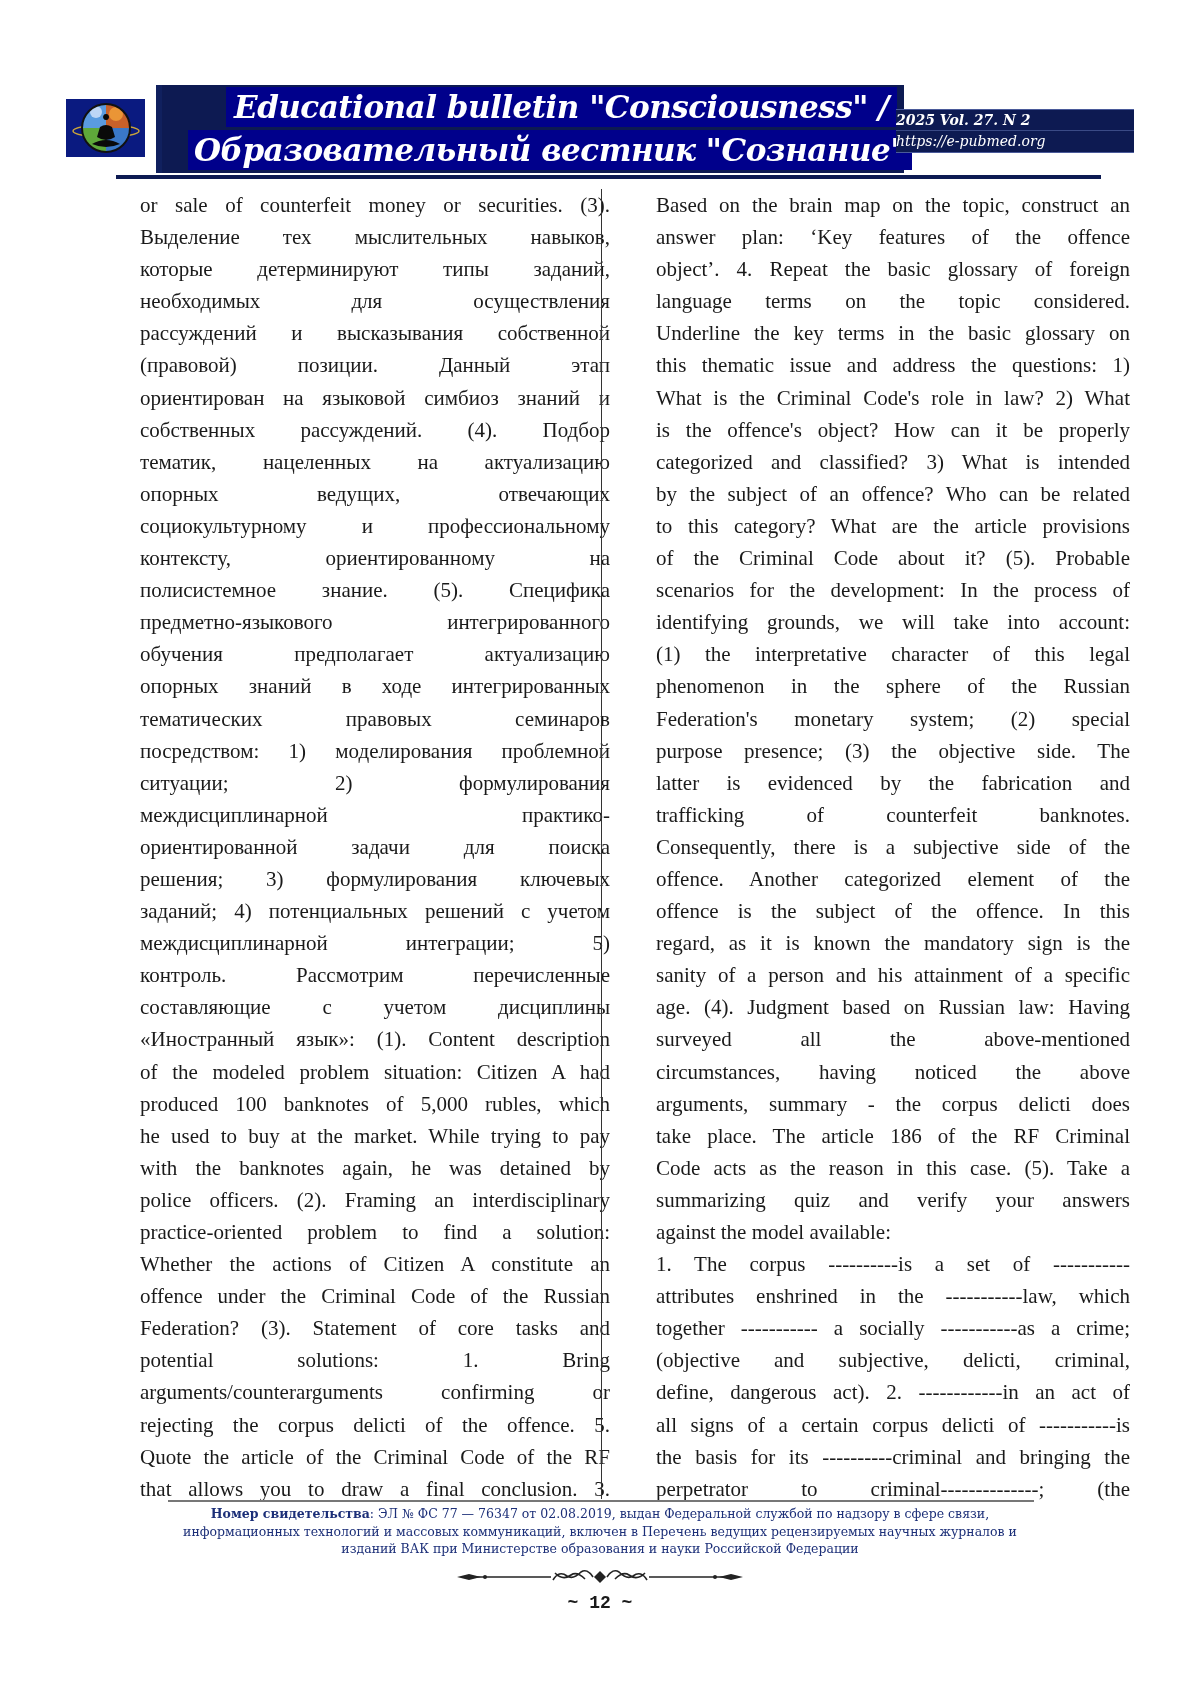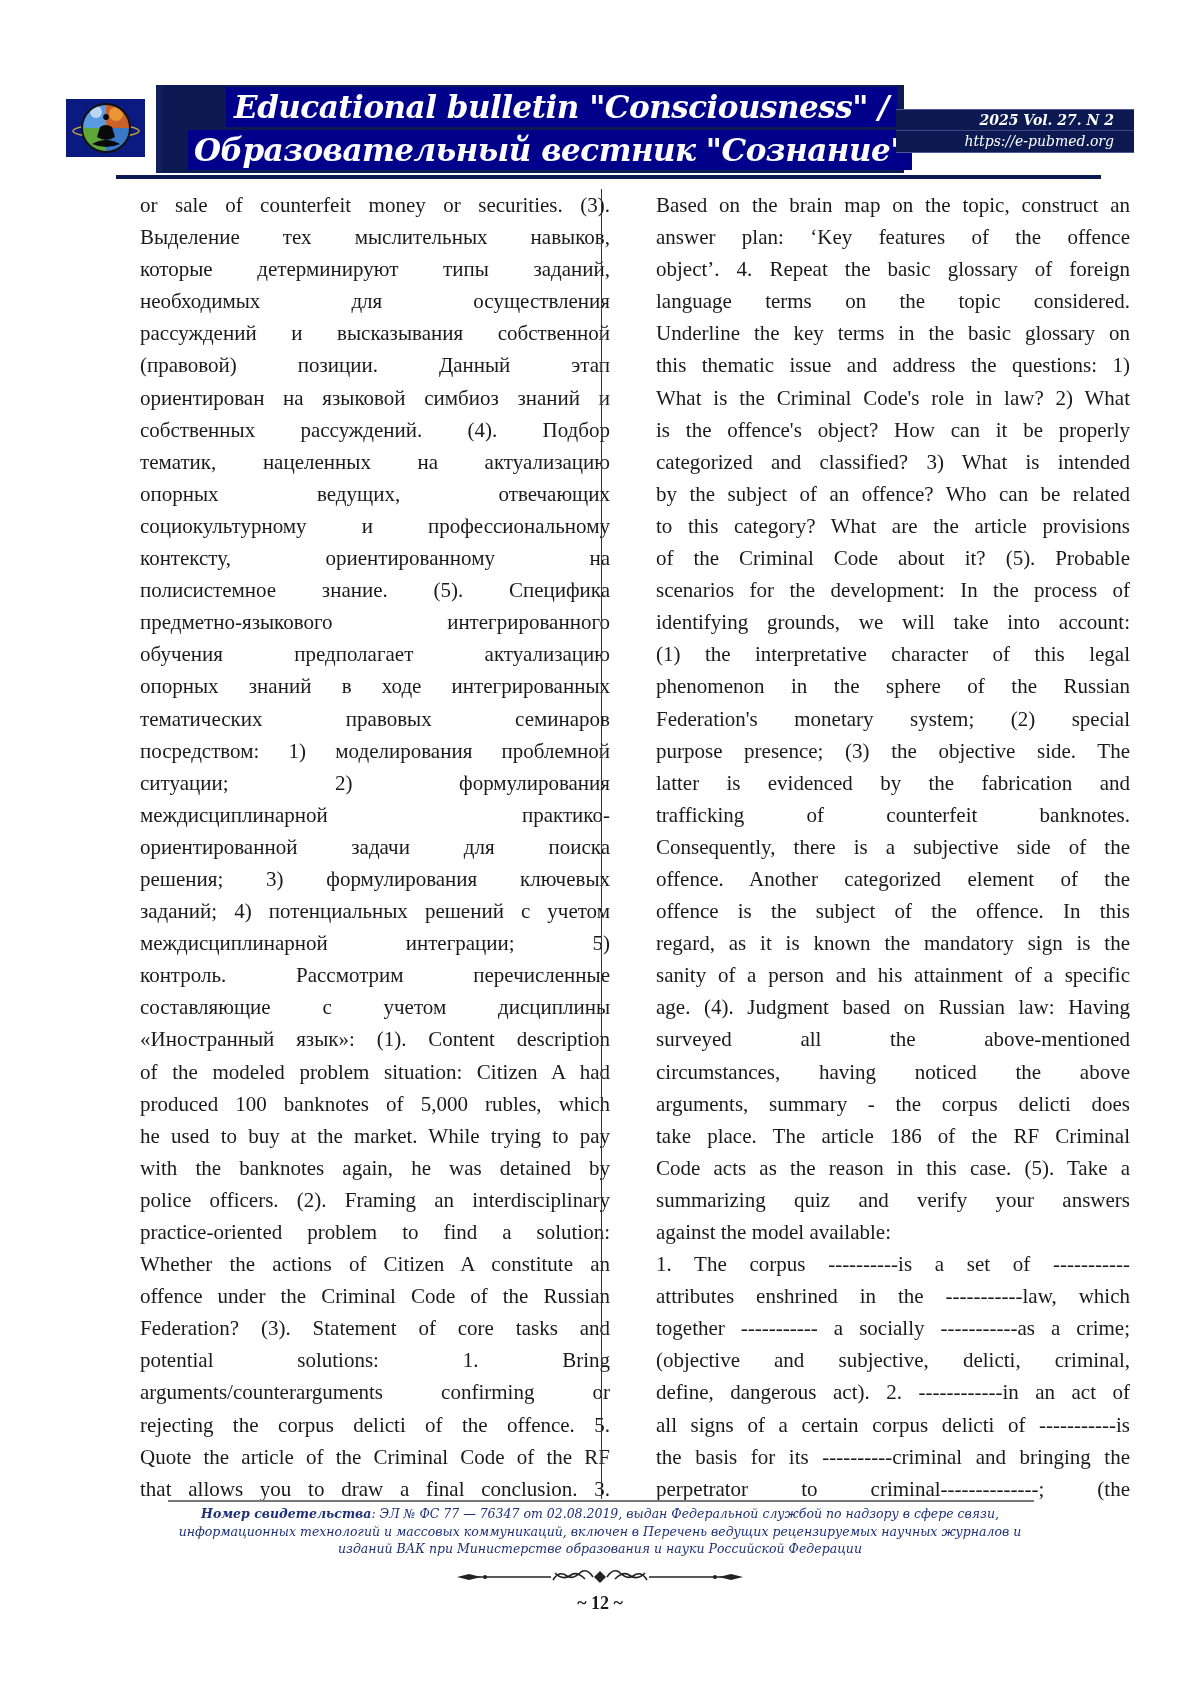--- a/index.html
+++ b/index.html
@@ -25,47 +25,47 @@
   .title-line.en { left: 64px; top: 2px; font-size: 31px; padding: 0 8px; line-height: 40px; }
   .title-line.ru { left: 26px; top: 45px; font-size: 31px; padding: 0 6px; line-height: 40px; }
   .header-underline {
     position: absolute; left: 116px; top: 175px; width: 985px; height: 4px; background: #0d1a52;
   }
   .issue-box {
     position: absolute; left: 896px; top: 109px; width: 238px; height: 42px;
     background: #0d1a52; border-top: 1px solid #4a5a9a; border-bottom: 1px solid #4a5a9a;
   }
   .issue-row {
-    font-family: "DejaVu Serif", serif; font-style: italic; color: #ffffff; text-align: right;
+    font-family: "DejaVu Serif", serif; font-style: italic; color: #ffffff; text-align: left;
     padding-right: 20px; font-size: 14px; line-height: 20px; white-space: nowrap;
   }
   .issue-row.vol { font-weight: bold; border-bottom: 1px solid #3a4a86; }
   
   .col {
     position: absolute; top: 189px; font-size: 21px; line-height: 32.1px;
     text-align: justify; text-align-last: justify;
   }
   .col.left { left: 108px; width: 470px; margin-left: 32px; }
   .col.right { left: 656px; width: 474px; }
   .col .line { display: block; text-align: justify; text-align-last: justify; white-space: nowrap; overflow: hidden; }
   .col .line.last { text-align-last: left; }
   .col-divider {
     position: absolute; left: 601px; top: 189px; width: 1px; height: 1310px; background: #333;
   }
   
   .footer-rule { position: absolute; left: 168px; top: 1500px; width: 866px; height: 2px; background: #777; }
   .footer-text {
     position: absolute; left: 150px; top: 1505px; width: 900px; text-align: center;
-    font-family: "DejaVu Serif", serif; font-style: italic; color: #1c2f78; font-size: 12.5px; line-height: 17.5px;
+    font-family: "DejaVu Serif", serif; color: #1c2f78; font-size: 12.5px; line-height: 17.5px;
   }
   .footer-text b { font-weight: bold; }
   .ornament { position: absolute; left: 455px; top: 1566px; width: 290px; height: 22px; }
   .page-number {
     position: absolute; left: 0; top: 1593px; width: 1200px; text-align: center;
-    font-family: Liberation Serif, serif; font-weight: bold; font-size: 18px; color: #1a1a1a;
+    font-family: Liberation Mono, monospace; font-weight: bold; font-size: 18px; color: #1a1a1a;
   }
 </style>
 </head>
 <body>
 
 <div class="logo">
   <svg viewBox="0 0 72 56">
     <ellipse cx="36" cy="31" rx="33" ry="6" fill="none" stroke="#c9a43a" stroke-width="1.5"></ellipse>
     <defs>
       <clipPath id="globe">

